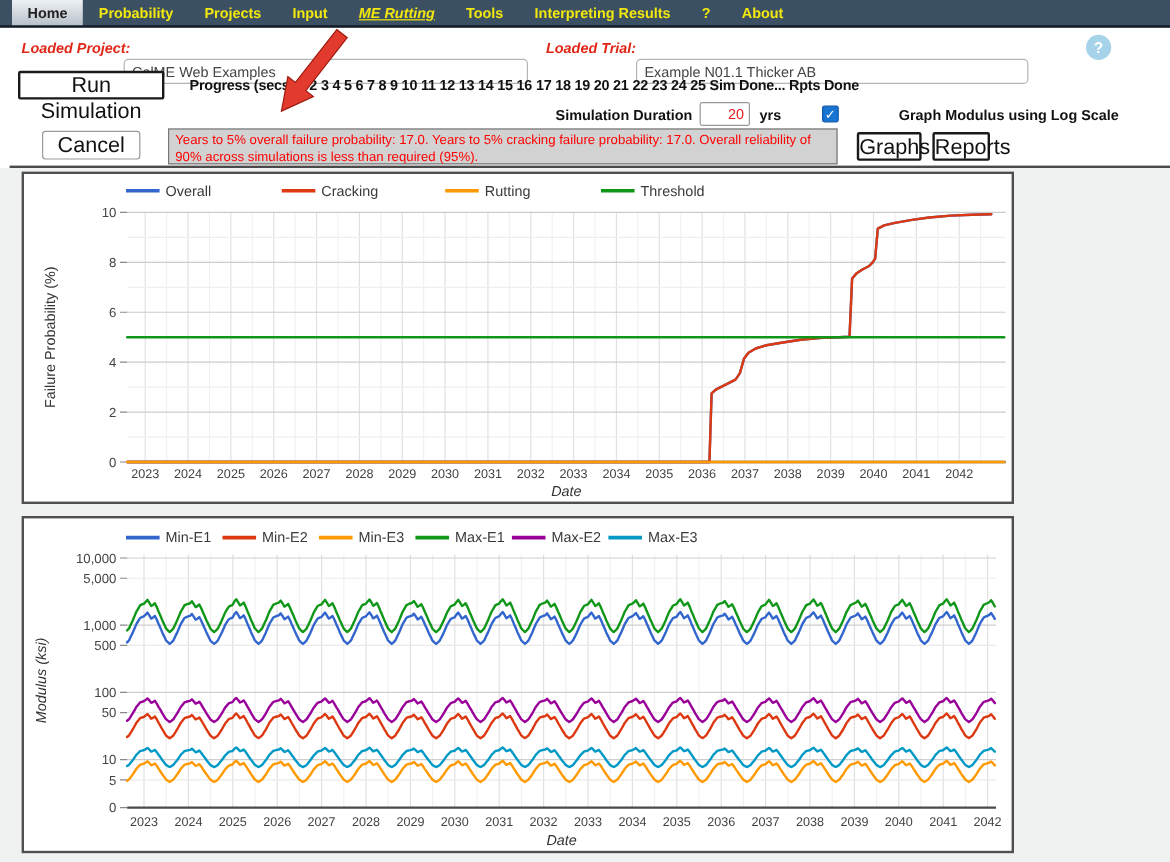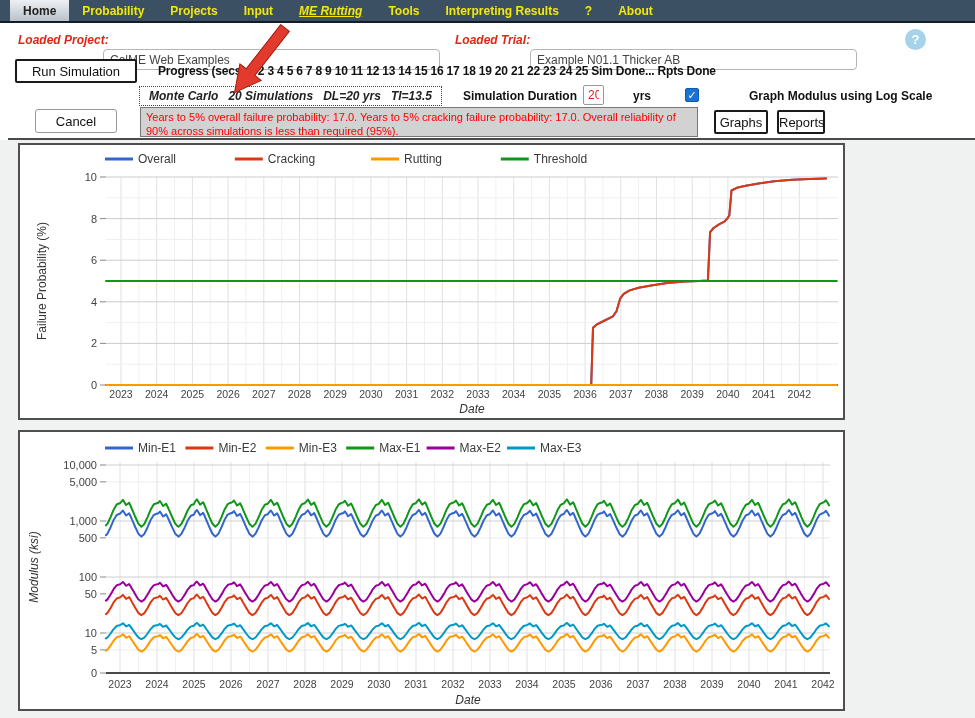--- a/index.html
+++ b/index.html
@@ -26,31 +26,31 @@
              padding:0 7px; height:21px; font-family:"Liberation Sans",sans-serif; }
 
   
   .red-label { position:absolute; color:#E02617; font-weight:bold; font-style:italic; font-size:12px; }
   .textbox { position:absolute; height:21px; border:1px solid #b5b5b5; border-radius:4px;
              background:#fff; font-size:12px; color:#444; padding:0 6px;
              font-family:"Liberation Sans",sans-serif;margin-top:20px; }
   .help-circle { position:absolute; left:905px; top:29px; width:21px; height:21px; border-radius:50%;
                  background:#A6D3EA; color:#fff; font-weight:bold; font-size:13px; display:flex;
                  align-items:center; justify-content:center; }
-  .btn { position:absolute; background:#fff; font-size:13px; color:#111; text-align:center;
+  .btn { position:absolute; background:#fff; font-size:18px; color:#111; text-align:center;
          font-family:"Liberation Sans",sans-serif; }
   .btn-heavy { border:2px solid #1a1a1a; border-radius:2px; }
   .btn-light { border:1px solid #999; border-radius:3px; }
   .bold-label { position:absolute; font-weight:bold; font-size:12px; color:#111; white-space:nowrap; }
   .progress-text { position:absolute; left:158px; top:64px; font-weight:bold; font-size:12px;
                    color:#111; white-space:nowrap; letter-spacing:-0.2px; }
   .mc-box { position:absolute; left:139px; top:86px; width:303px; height:20px;
             border:1px dotted #444; display:flex; align-items:center; justify-content:space-between;
             padding:0 9px; font-style:italic; font-weight:bold; font-size:12px; color:#222; }
-  .duration-input { position:absolute; left:583px; top:85px; width:21px; height:20px;
+  .duration-input { position:absolute; left:583px; top:85px; width:42px; height:20px;
                     border:1px solid #999; border-radius:2px; background:#fff; color:#e02020;
                     font-size:12px; text-align:right; padding:0 4px;
                     font-family:"Liberation Sans",sans-serif; }
   .checkbox { position:absolute; left:685px; top:88px; width:14px; height:14px; background:#1873D3;
               border:1px solid #1259a8; border-radius:2px; color:#fff; font-size:11px;
               display:flex; align-items:center; justify-content:center; }
   .checkbox::after { content:"\2713"; }
   .status-box { position:absolute; left:140px; top:107px; width:558px; height:30px;
                 background:#d2d2d2; border:1px solid #777; color:#ff0000; font-size:11px;
                 line-height:1.3; padding:2px 5px; }
@@ -87,26 +87,20 @@
   <span class="red-label" style="left:455px; top:33px;">Loaded Trial:</span>
   <input class="textbox" style="left: 530px; top: 29px; width: 327px;" value="Example N01.1 Thicker AB">
   <div class="help-circle">?</div>
 
   <button class="btn btn-heavy" style="left:15px; top:59px; width:122px; height:24px;">Run Simulation</button>
   <div class="progress-text">
     <span>Progress (secs)</span>
     <span>1 2 3 4 5 6 7 8 9 10 11 12 13 14 15 16 17 18 19 20 21 22 23 24 25 Sim Done... Rpts Done</span>
   </div>
 
-  <div class="mc-box">
-    <span>Monte Carlo</span>
-    <span>20 Simulations</span>
-    <span>DL=20 yrs</span>
-    <span>TI=13.5</span>
-  </div>
   <span class="bold-label" style="left:463px; top:89px;">Simulation Duration</span>
   <input class="duration-input" value="20" style="">
   <span class="bold-label" style="left:633px; top:89px;">yrs</span>
   <div class="checkbox"></div>
   <span class="bold-label" style="left:703px; top:89px;margin-left:46px;">Graph Modulus using Log Scale</span>
 
   <button class="btn btn-light" style="left:35px; top:109px; width:82px; height:24px;">Cancel</button>
   <div class="status-box">Years to 5% overall failure probability: 17.0. Years to 5% cracking failure probability: 17.0. Overall reliability of 90% across simulations is less than required (95%).</div>
   <button class="btn btn-heavy" style="left:714px; top:110px; width:54px; height:24px;">Graphs</button>
   <button class="btn btn-heavy" style="left:777px; top:110px; width:48px; height:24px;">Reports</button>

